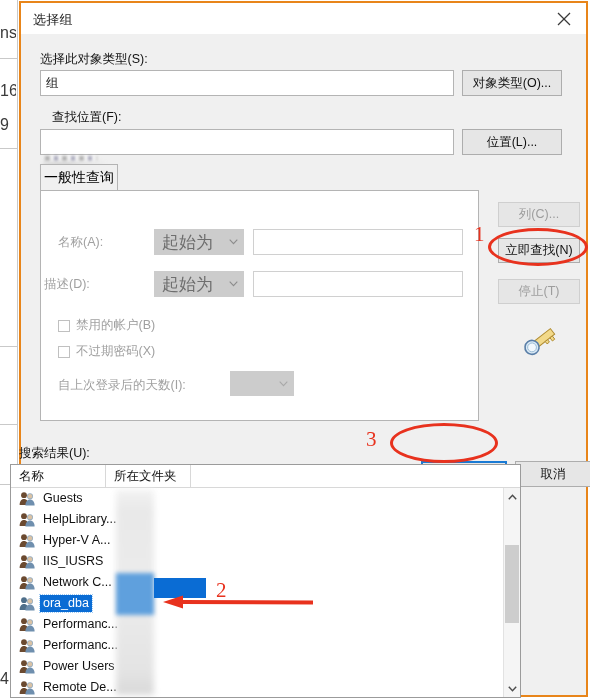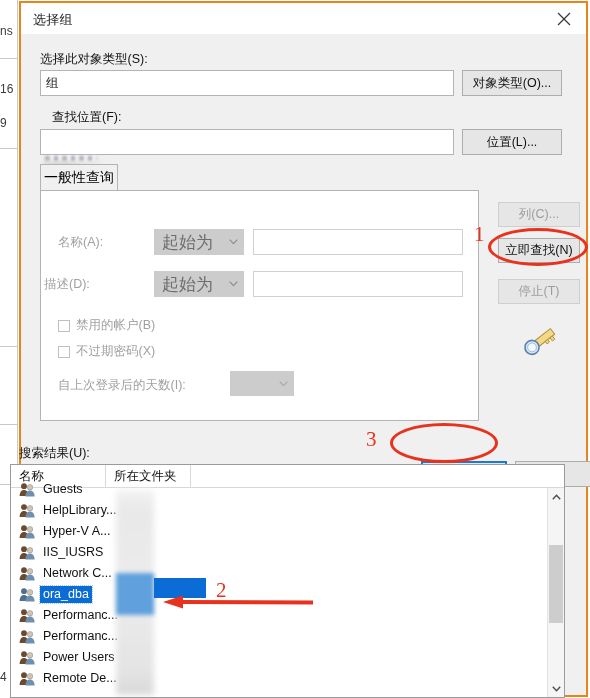--- a/index.html
+++ b/index.html
@@ -21,21 +21,21 @@
   #bg-window {
     position: absolute;
     left: 0; top: 0;
     width: 590px; height: 698px;
     background: #ffffff;
   }
   .bg-frag {
     position: absolute;
     left: 0px;
     width: 16px;
-    font-size: 12px;
+    font-size: 16px;
     color: #3b3b3b;
     font-family: "Liberation Sans", sans-serif;
     white-space: nowrap;
     overflow: hidden;
   }
   .bg-line {
     position: absolute;
     left: 0px;
     width: 17px;
     height: 1px;
@@ -238,21 +238,21 @@
     position: absolute;
     left: 19px;
     top: 445px;
     font-size: 12.5px;
     color: #111;
   }
   #results-box {
     position: absolute;
     left: 10px;
     top: 464px;
-    width: 555px;
+    width: 511px;
     height: 234px;
     background: #ffffff;
     border: 1px solid #9b9b9b;
     box-sizing: border-box;
     overflow: hidden;
   }
   #results-header {
     position: absolute;
     left: 0; top: 0;
     width: 553px;
@@ -270,21 +270,21 @@
     font-size: 12.5px;
     color: #111;
     border-right: 1px solid #d8d8d8;
     box-sizing: border-box;
     padding-left: 8px;
     cursor: default;
   }
   #result-rows {
     position: absolute;
     left: 0;
-    top: 14px;
+    top: 23px;
     width: 553px;
   }
   .result-row {
     position: relative;
     height: 21px;
     display: flex;
     align-items: center;
     padding-left: 8px;
     box-sizing: border-box;
     cursor: default;

